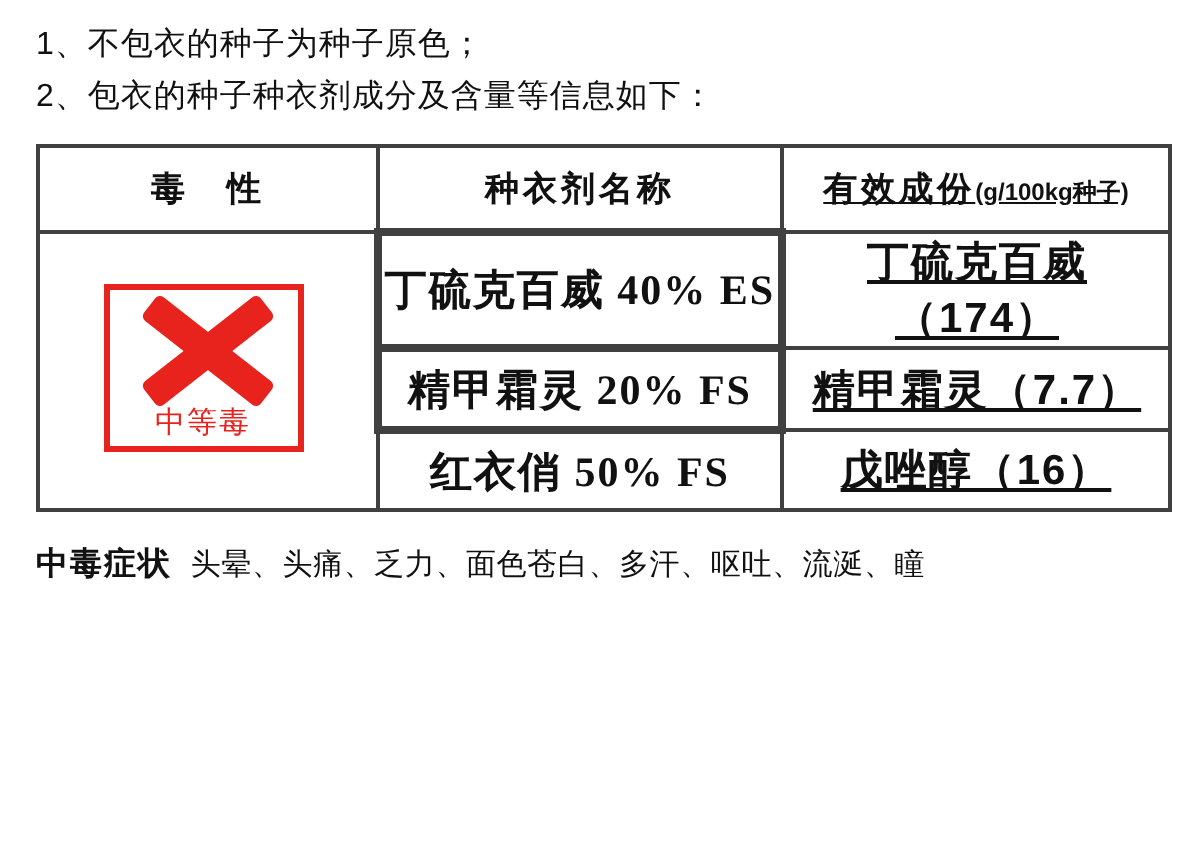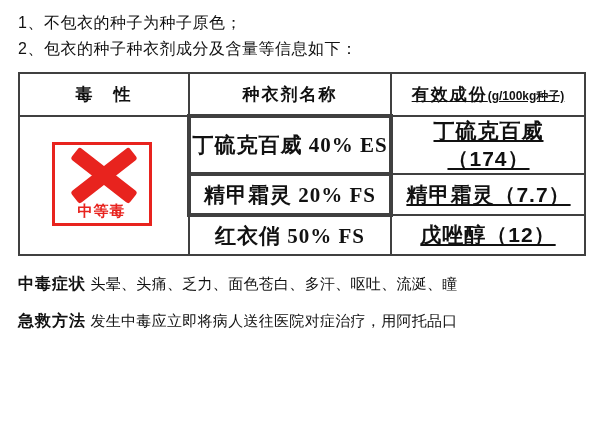--- a/index.html
+++ b/index.html
@@ -114,21 +114,21 @@
   }
   .seal-x span.a { transform: rotate(38deg); }
   .seal-x span.b { transform: rotate(-38deg); }
   .seal-text {
     position: absolute;
     left: 0;
     bottom: 9px;
     width: 100px;
     text-align: center;
     font-size: 15px;
-    font-weight: bold;
+    font-weight: normal;
     color: #e8231e;
     letter-spacing: 1px;
   }
 
   
   .notes {
     margin: 14px 0 0 2px;
   }
   .note-block {
     margin-bottom: 10px;
@@ -137,20 +137,21 @@
     font-size: 16px;
     font-weight: bold;
     letter-spacing: 1px;
     color: #111111;
   }
   .note-body {
     font-size: 15px;
     line-height: 27px;
     color: #111111;
     letter-spacing: 0.3px;
+    font-family: Liberation Mono, monospace;
   }
   .note-first-line {
     display: block;
   }
   .note-rest {
     display: block;
   }
 </style>
 </head>
 <body>
@@ -184,40 +185,36 @@
         </td>
         <td class="body-cell col-b">丁硫克百威  40%  ES</td>
         <td class="body-cell col-c outer-frame">丁硫克百威（174）</td>
       </tr>
       <tr>
         <td class="body-cell col-b">精甲霜灵  20%  FS</td>
         <td class="body-cell col-c outer-frame">精甲霜灵（7.7）</td>
       </tr>
       <tr>
         <td class="body-cell col-b outer-frame">红衣俏 50%  FS</td>
-        <td class="body-cell col-c outer-frame">戊唑醇（12）</td>
+        <td class="body-cell col-c outer-frame">戊唑醇（16）</td>
       </tr>
     </tbody>
   </table>
 
   <div class="notes">
 
     <div class="note-block">
       <div class="note-body">
         <span class="note-first-line">
           <span class="note-title">中毒症状</span>
           <span>头晕、头痛、乏力、面色苍白、多汗、呕吐、流涎、瞳</span>
         </span>
       </div>
     </div>
 
     <div class="note-block">
       <div class="note-body">
-        <span class="note-first-line">
-          <span class="note-title">急救方法</span>
-          <span>发生中毒应立即将病人送往医院对症治疗，用阿托品口</span>
-        </span>
       </div>
     </div>
 
   </div>
 
 </div>
 
 </body></html>

